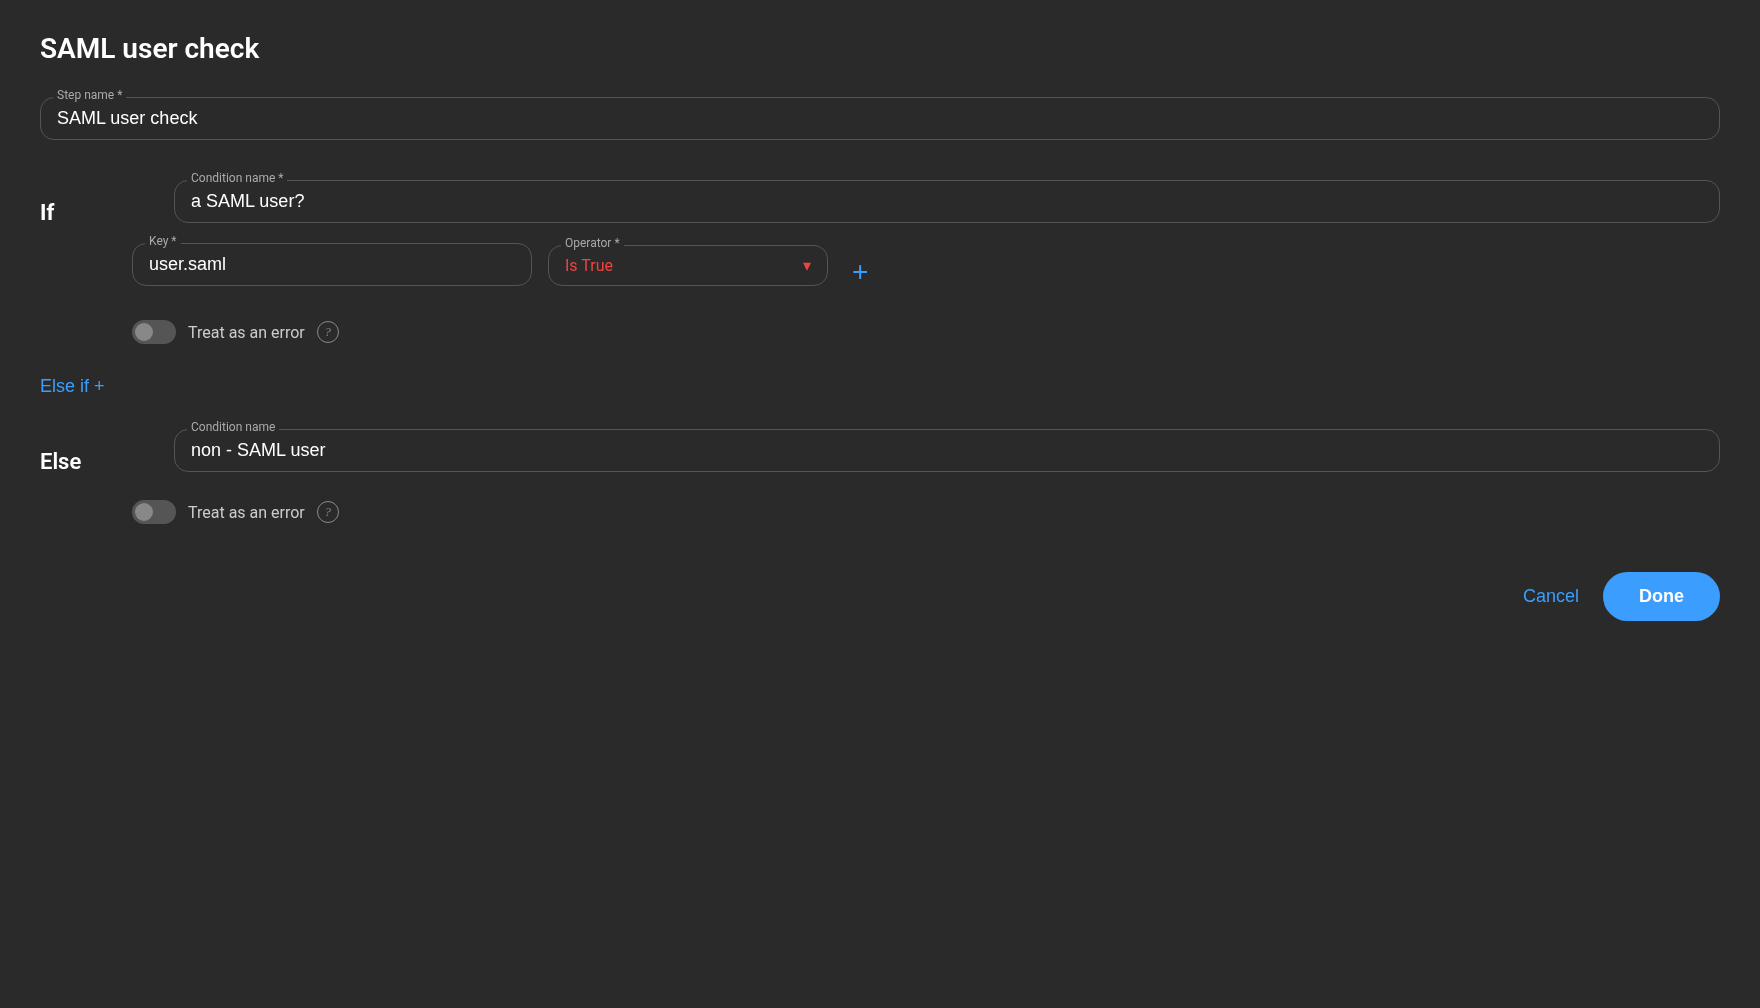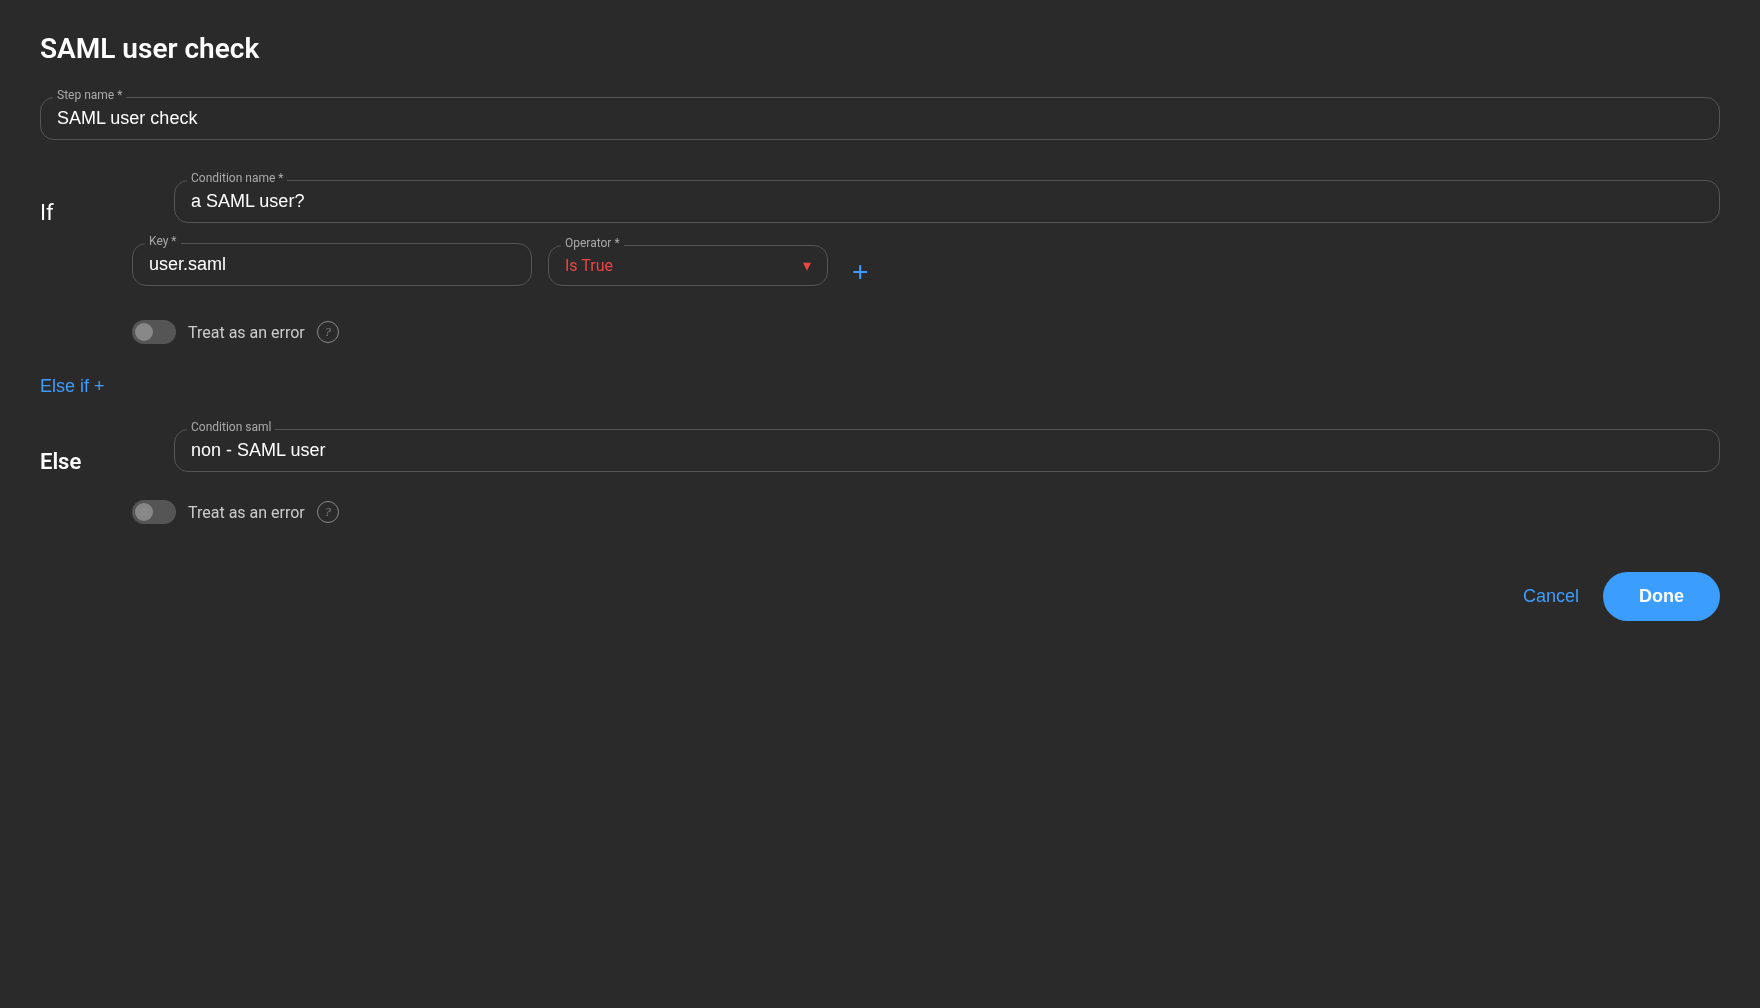--- a/index.html
+++ b/index.html
@@ -53,21 +53,21 @@
 
     .if-section {
       display: flex;
       align-items: flex-start;
       gap: 32px;
       margin-bottom: 24px;
     }
 
     .if-label {
       font-size: 22px;
-      font-weight: 400;
+      font-weight: 700;
       color: #fff;
       padding-top: 20px;
       min-width: 60px;
     }
 
     .if-content {
       flex: 1;
     }
 
     .condition-name-row {
@@ -284,21 +284,21 @@
 <div>
   <button class="else-if-button">Else if +</button>
 </div>
 
 <div class="else-section">
   <div class="else-label">Else</div>
   <div class="else-content">
 
     <div class="condition-name-row">
       <div class="field-wrapper full-width">
-        <span class="field-label">Condition saml</span>
+        <span class="field-label">Condition name</span>
         <input class="field-input" type="text" value="non - SAML user" style="">
       </div>
     </div>
 
     <div class="treat-error-row">
       <div class="toggle">
         <div class="toggle-track">
           <div class="toggle-thumb"></div>
         </div>
       </div>

